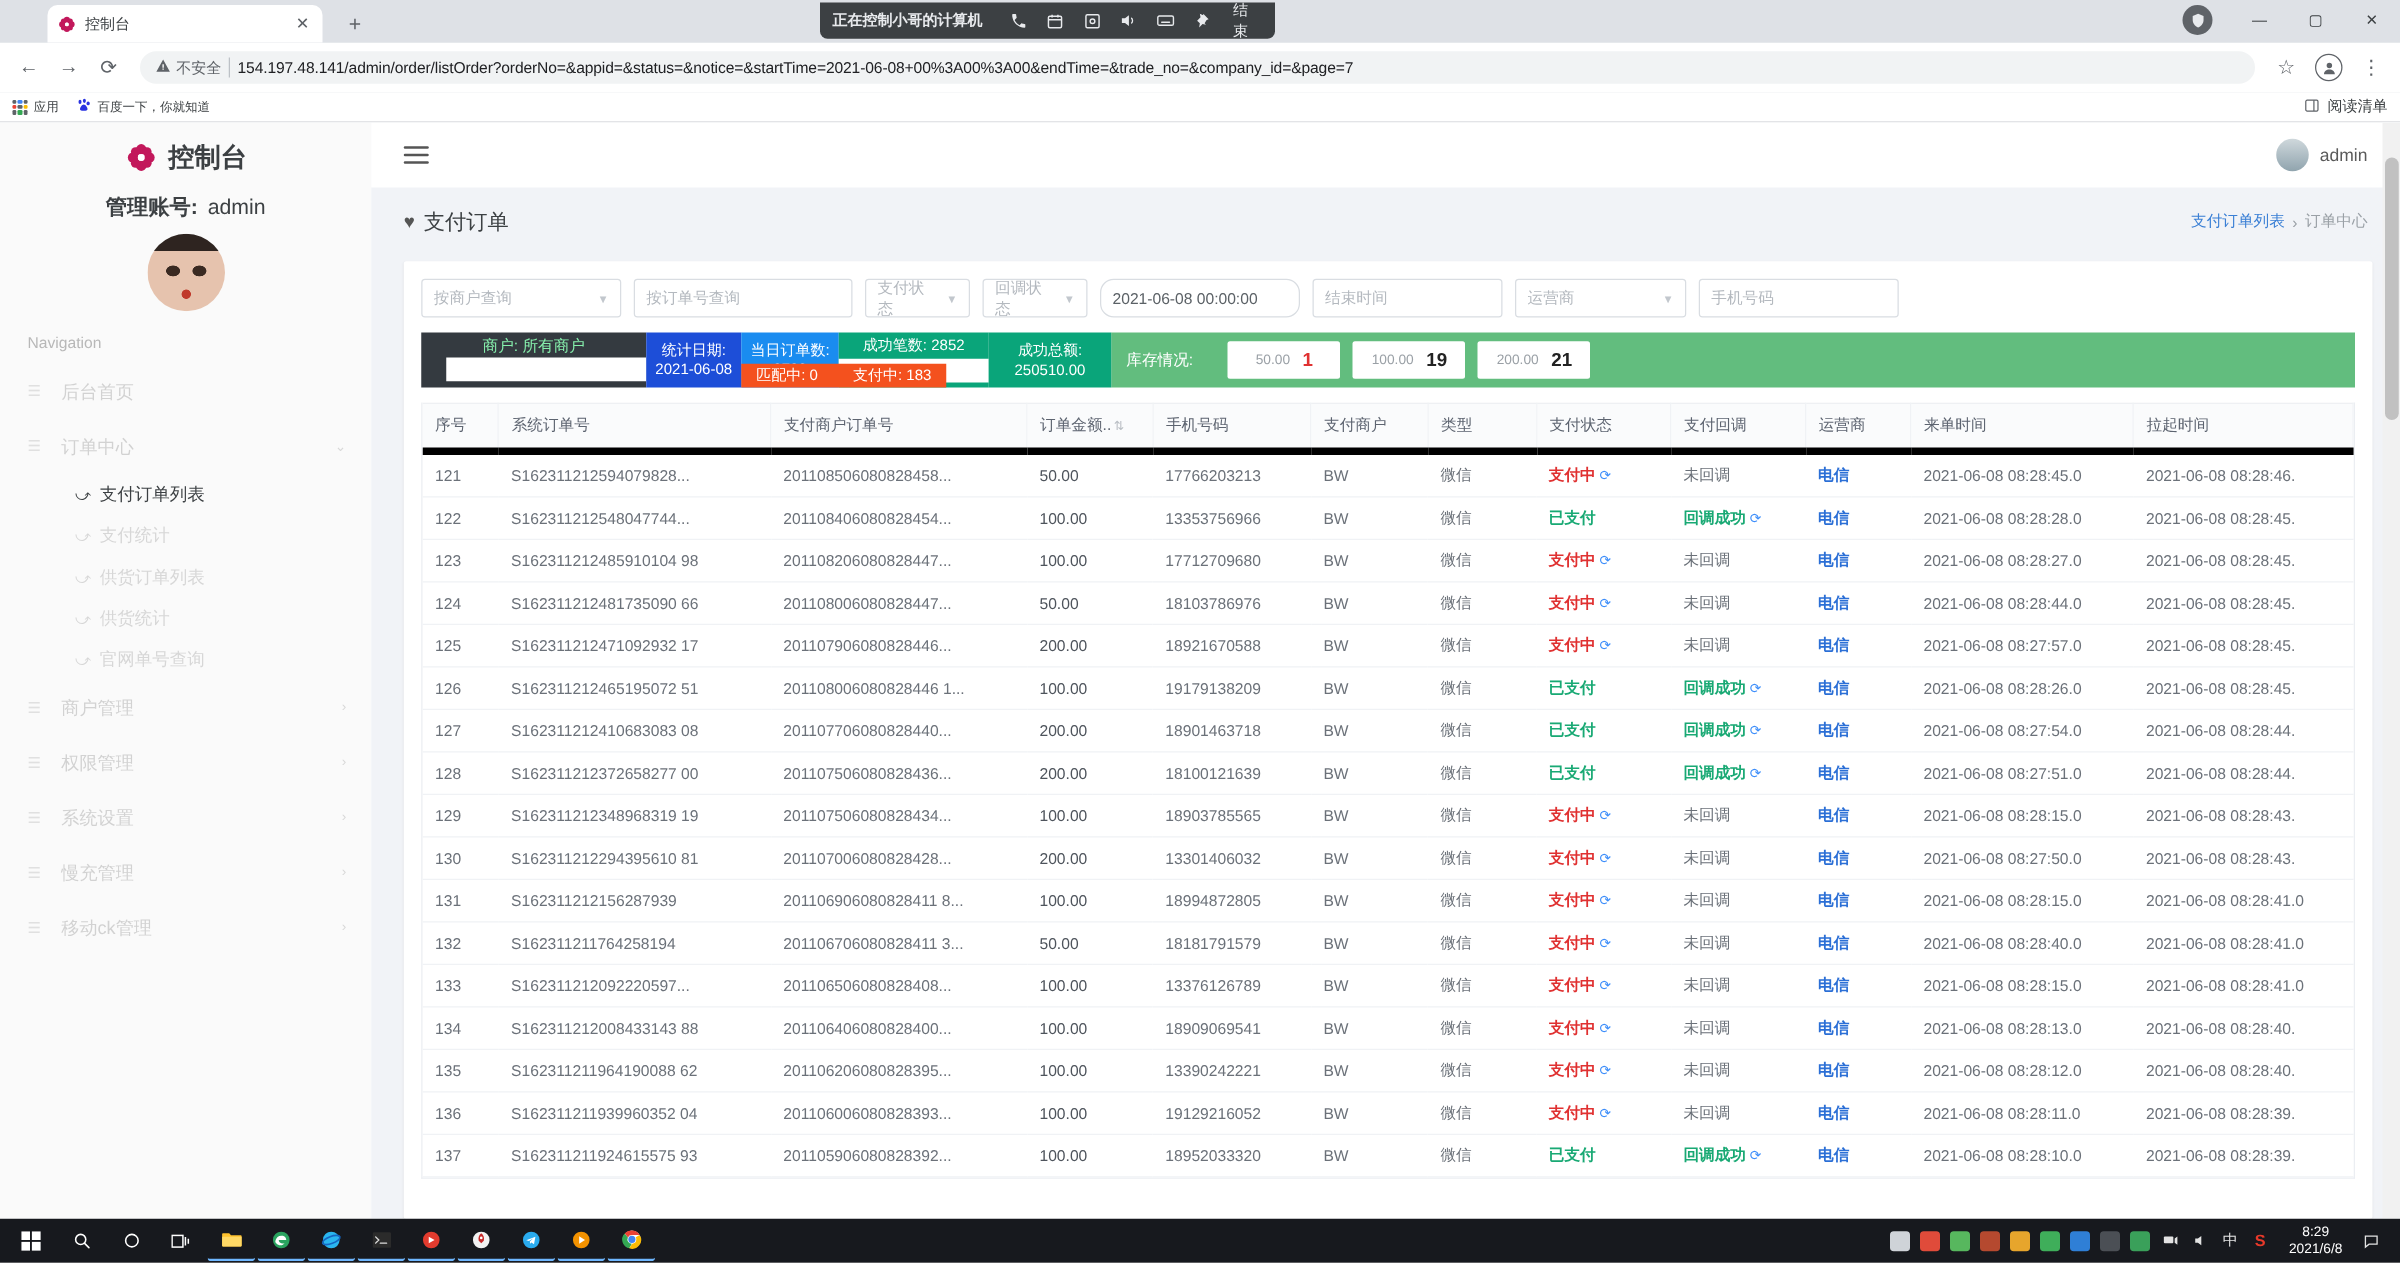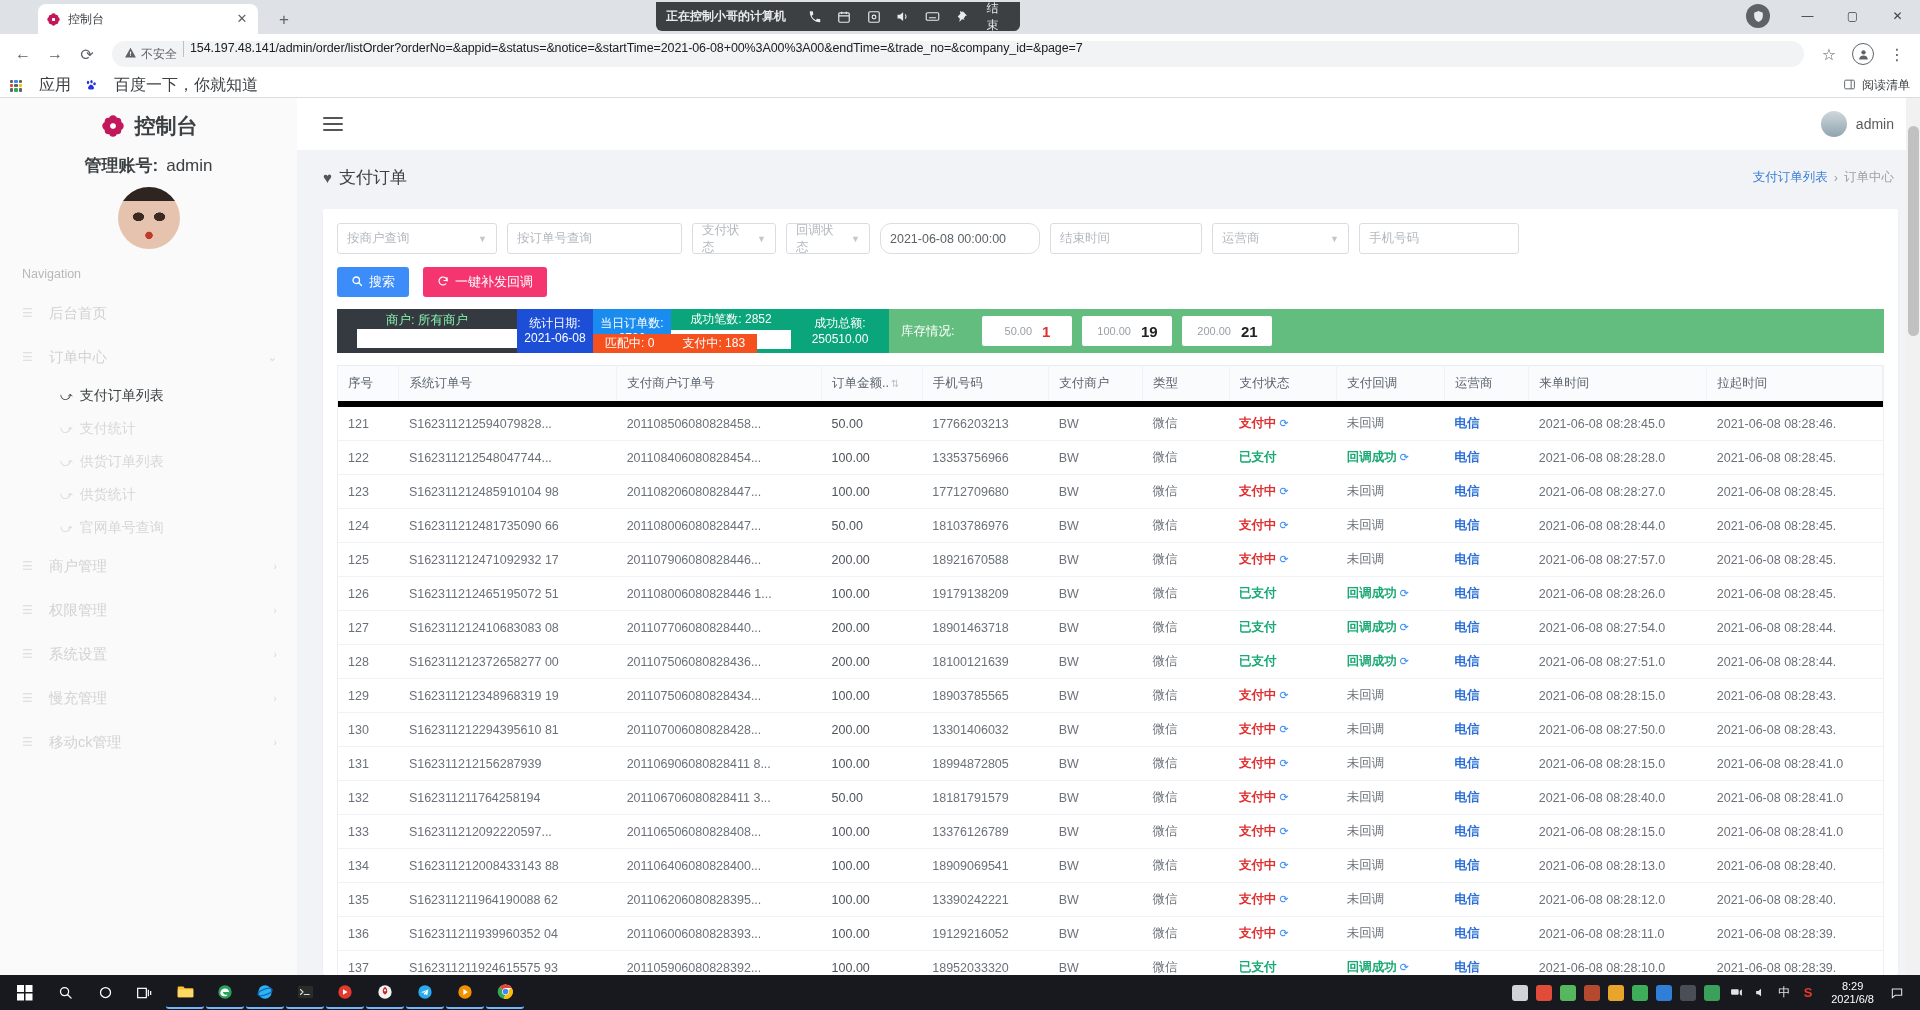--- a/index.html
+++ b/index.html
@@ -45,31 +45,31 @@
   
   .winbtns { position:absolute; right:0; top:0; height:32px; display:flex; }
   .winbtn { width:45px; height:32px; display:flex; align-items:center; justify-content:center; color:#3c4043; font-size:12px; cursor:pointer; }
   .shieldbtn { position:absolute; right:150px; top:4px; width:24px; height:24px; border-radius:50%; background:#5f6368; display:flex; align-items:center; justify-content:center; cursor:pointer;}
 
   
   .toolbar { height:40px; background:#fff; display:flex; align-items:center; padding:0 8px; gap:2px; }
   .tbtn { width:30px; height:30px; display:flex; align-items:center; justify-content:center; color:#5f6368; cursor:pointer; border-radius:50%; font-size:16px;}
   .omnibox {
     flex:1; height:26px; background:#f1f3f4; border-radius:13px; margin:0 8px;
-    display:flex; padding:0 12px; gap:0; overflow:hidden;
+    display:flex; align-items:center; padding:0 12px; gap:0; overflow:hidden;
   }
   .notsecure { display:flex; align-items:center; gap:4px; color:#5f6368; font-size:12px; white-space:nowrap; }
   .omnibox .sep { width:1px; height:16px; background:#bdc1c6; margin:0 6px; }
   .url { font-size:12.5px; color:#202124; white-space:nowrap; overflow:hidden; text-overflow:clip; letter-spacing:-0.1px;}
   .tb-right { display:flex; align-items:center; gap:4px; }
   .avatar-sm { width:22px;height:22px;border-radius:50%;border:1.5px solid #5f6368; display:flex;align-items:center;justify-content:center;}
 
   
   .bookmarks { height:24px; background:#fff; display:flex; align-items:center; padding:0 10px; gap:14px; border-bottom:1px solid #dadce0;}
-  .bm { display:flex; align-items:center; gap:17px; font-size:16px; color:#3c4043; cursor:pointer; }
+  .bm { display:flex; align-items:center; gap:5px; font-size:10px; color:#3c4043; cursor:pointer; }
   .bm-grid { width:12px;height:12px; display:grid; grid-template-columns:repeat(3,1fr); gap:1px; }
   .bm-grid i { background:#5f6368; border-radius:1px; }
   .bm-grid i:nth-child(2){background:#4285f4;} .bm-grid i:nth-child(4){background:#ea4335;}
   .bm-grid i:nth-child(6){background:#fbbc04;} .bm-grid i:nth-child(8){background:#34a853;}
   .bm-right { margin-left:auto; display:flex; align-items:center; gap:6px; font-size:12px; color:#3c4043; }
 
   
   .page { position:absolute; left:0; top:98px; width:1920px; height:877px; background:#fff; display:flex; overflow:hidden;}
 
   
@@ -482,40 +482,20 @@
           </div>
           <div class="fld w-operator">
             <span>运营商</span>
             <span class="caret">▼</span>
           </div>
           <div class="fld w-phone">
             <span>手机号码</span>
           </div>
         </div>
 
-        <div class="btnrow">
-          <div class="btn btn-search">
-            <span>
-              <svg width="12" height="12" viewBox="0 0 24 24" fill="none" stroke="#fff" stroke-width="2.6">
-                  <circle cx="10.5" cy="10.5" r="6.5"></circle>
-                  <path d="M15.5 15.5L21 21" stroke-linecap="round"></path>
-                </svg>
-            </span>
-            <span>搜索</span>
-          </div>
-          <div class="btn btn-refill">
-            <span>
-              <svg width="12" height="12" viewBox="0 0 24 24" fill="none" stroke="#fff" stroke-width="2.4">
-                  <path d="M20 12a8 8 0 10-2.4 5.7" stroke-linecap="round"></path>
-                  <path d="M20 5v6h-6" stroke-linecap="round" stroke-linejoin="round"></path>
-                </svg>
-            </span>
-            <span>一键补发回调</span>
-          </div>
-        </div>
 
         <div class="stats">
           <div class="st-merch">
             <span class="line1">商户: 所有商户</span>
             <span class="st-white"></span>
           </div>
           <div class="st-date">
             <span>统计日期:</span>
             <span>2021-06-08</span>
           </div>

